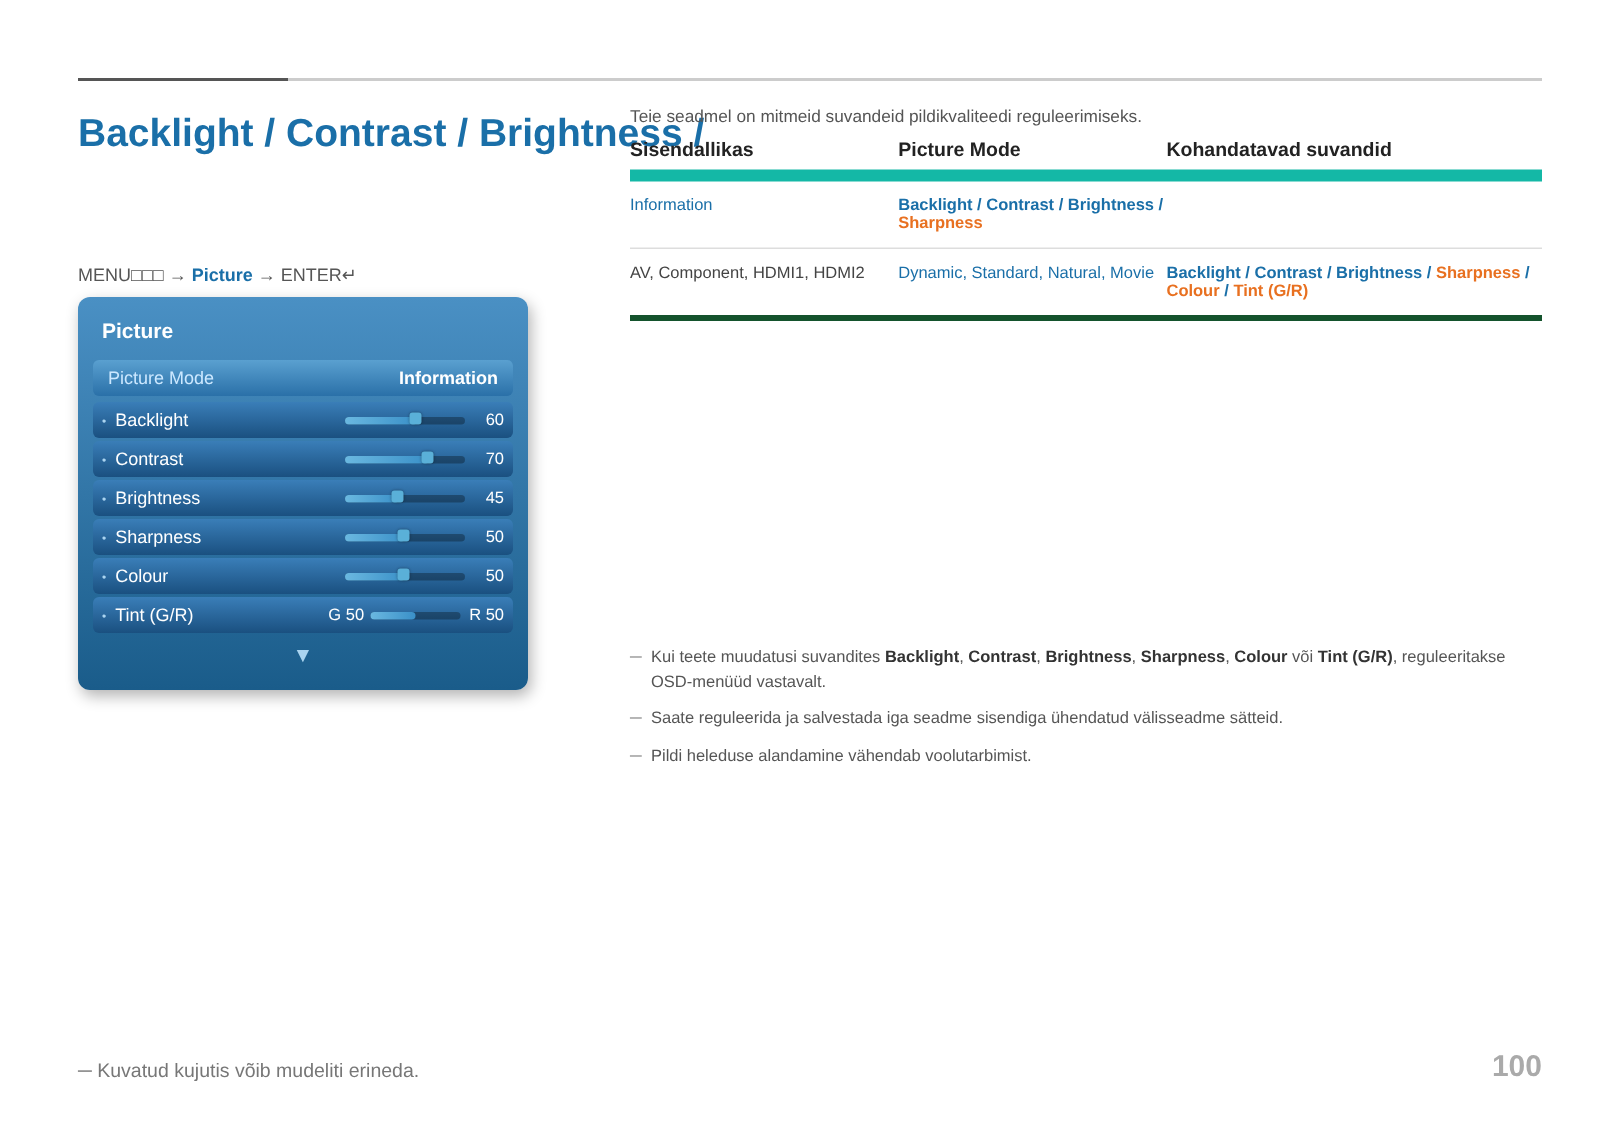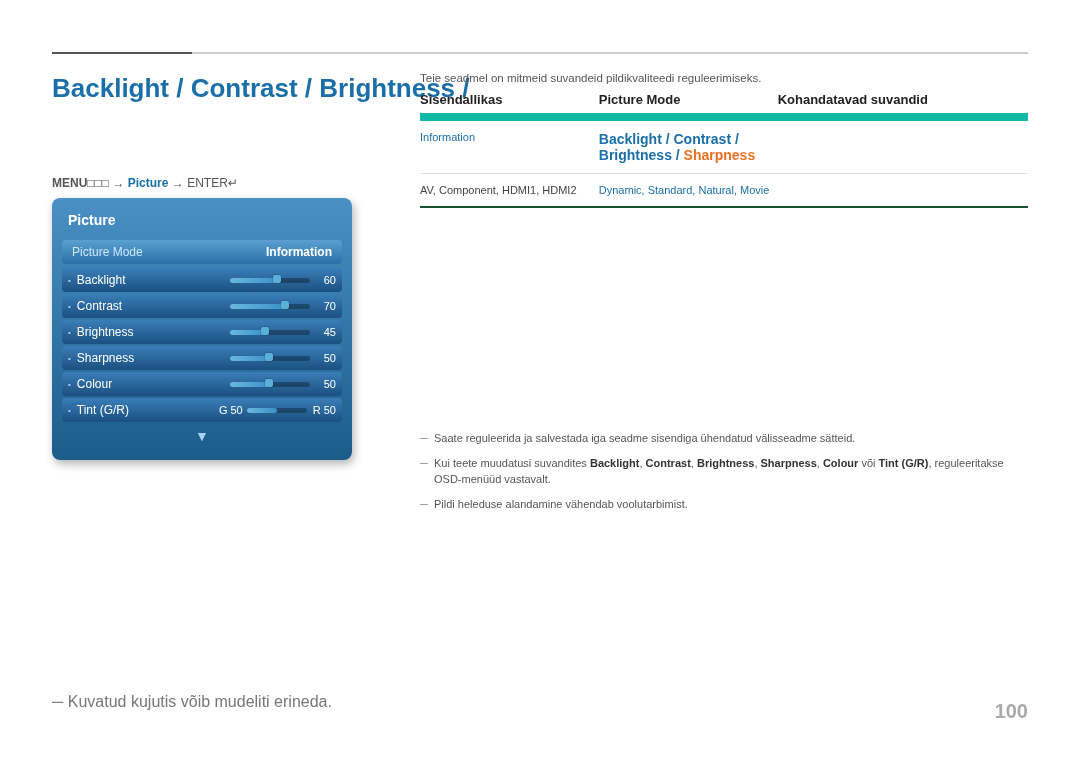--- a/index.html
+++ b/index.html
@@ -42,21 +42,21 @@
     }
 
     .menu-nav {
       position: absolute;
       top: 176px;
       left: 52px;
       font-size: 12px;
       color: #555;
     }
     .menu-nav strong {
-      font-weight: bold;
+      font-weight: normal;
     }
     .menu-nav .arrow {
       color: #555;
     }
     .menu-nav .highlight {
       color: #1a6fa8;
       font-weight: bold;
     }
 
     
@@ -222,33 +222,33 @@
     }
 
     .table-row-item {
       display: grid;
       grid-template-columns: 1fr 1fr 1.4fr;
       padding: 10px 0;
       border-bottom: 1px solid #ddd;
       align-items: start;
     }
     .table-row-item:last-child {
-      border-bottom: 2px solid #14532d;
+      border-bottom: 4px solid #14532d;
     }
 
     .td-source {
       font-size: 11px;
       color: #1a6fa8;
     }
     .td-mode {
       font-size: 11px;
       color: #1a6fa8;
     }
     .td-available {
-      font-size: 14px;
+      font-size: 11px;
       color: #1a6fa8;
       font-weight: bold;
     }
     .td-available .orange {
       color: #e87020;
       font-weight: bold;
     }
 
     .td-source.dark { color: #444; }
     .td-mode.dark-blue { color: #1a6fa8; font-style: normal; }
@@ -275,23 +275,23 @@
       color: #888;
     }
     .note-item strong {
       font-weight: bold;
       color: #333;
     }
 
     
     .caption {
       position: absolute;
-      bottom: 52px;
-      left: 52px;
-      font-size: 16px;
+      bottom: 42px;
+      left: 52px;
+      font-size: 13px;
       color: #777;
     }
     .caption::before {
       content: '─ ';
     }
 
     
     .page-number {
       position: absolute;
       bottom: 40px;
@@ -401,27 +401,30 @@
         Backlight / Contrast / Brightness / <span class="orange">Sharpness</span>
       </div>
     </div>
 
 
     <div class="table-row-item">
       <div class="td-source dark">
         AV, Component, HDMI1, HDMI2
       </div>
       <div class="td-mode dark-blue">Dynamic, Standard, Natural, Movie</div>
+      <div class="td-available">
+        Backlight / Contrast / Brightness / <span class="orange">Sharpness</span> / <span class="orange">Colour</span> / <span class="orange">Tint (G/R)</span>
+      </div>
     </div>
   </div>
 </div>
 
 <div class="notes-section">
-  <div class="note-item">Saate reguleerida ja salvestada iga seadme sisendiga ühendatud välisseadme sätteid.</div>
   <div class="note-item">
     Kui teete muudatusi suvandites <strong>Backlight</strong>, <strong>Contrast</strong>, <strong>Brightness</strong>, <strong>Sharpness</strong>, <strong>Colour</strong> või <strong>Tint (G/R)</strong>, reguleeritakse OSD-menüüd vastavalt.
   </div>
+  <div class="note-item">Saate reguleerida ja salvestada iga seadme sisendiga ühendatud välisseadme sätteid.</div>
   <div class="note-item">Pildi heleduse alandamine vähendab voolutarbimist.</div>
 </div>
 
 <div class="caption">Kuvatud kujutis võib mudeliti erineda.</div>
 
 <div class="page-number">100</div>
 
 </body></html>

